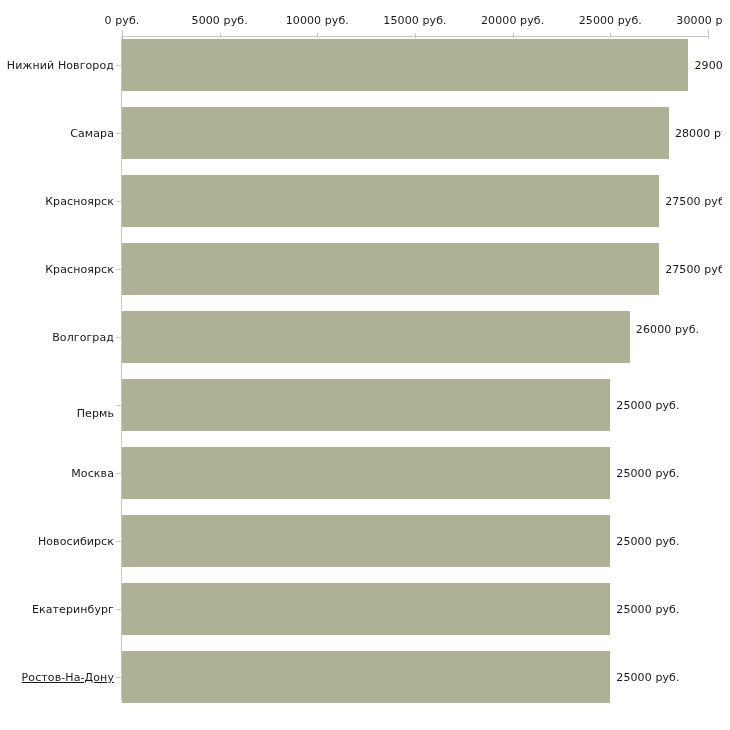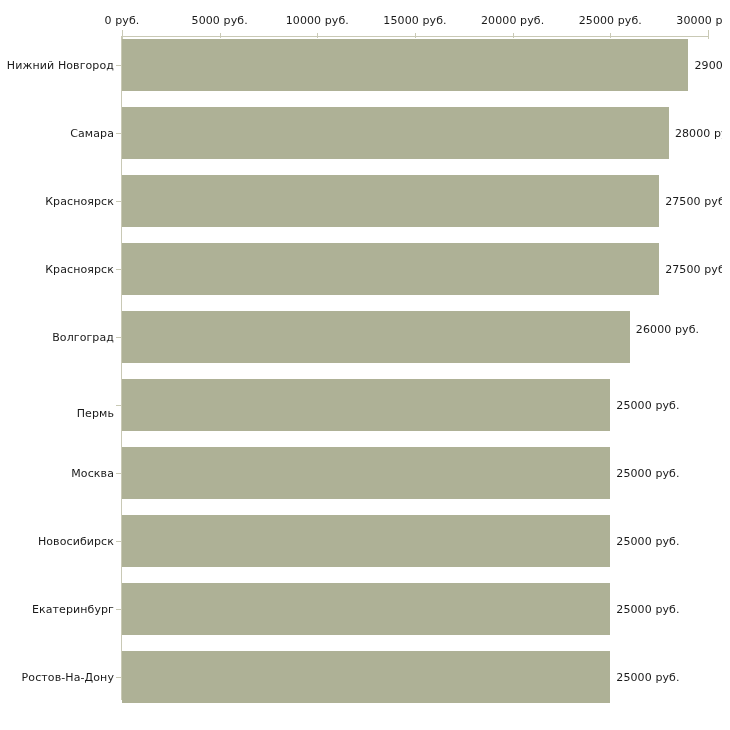--- a/index.html
+++ b/index.html
@@ -161,21 +161,21 @@
         <div class="bar" title="Новосибирск: 25000 руб." style="top: 515px; height: 52px; width: 488.333px; background: rgb(174, 177, 150);"></div>
         <div class="bar-value" style="left: 616.333px; top: 536px;">25000 руб.</div>
       </div>
       <div class="row" style="top: 0px;">
         <div class="cat-label" style="top: 604px;">Екатеринбург</div>
         <div class="cat-tick" style="top: 609px;"></div>
         <div class="bar" title="Екатеринбург: 25000 руб." style="top: 583px; height: 52px; width: 488.333px; background: rgb(174, 177, 150);"></div>
         <div class="bar-value" style="left: 616.333px; top: 604px;">25000 руб.</div>
       </div>
       <div class="row" style="top: 0px;">
-        <div class="cat-label" style="top: 672px;">Ростов-На-Дону</div>
+        <div class="cat-label" style="top: 672px; text-decoration: underline;">Ростов-На-Дону</div>
         <div class="cat-tick" style="top: 677px;"></div>
         <div class="bar" title="Ростов-На-Дону: 25000 руб." style="top: 651px; height: 52px; width: 488.333px; background: rgb(174, 177, 150);"></div>
         <div class="bar-value" style="left: 616.333px; top: 672px;">25000 руб.</div>
       </div>
     </div>
 
   <div class="clip-guard"></div>
 </div>
 
 </body></html>

